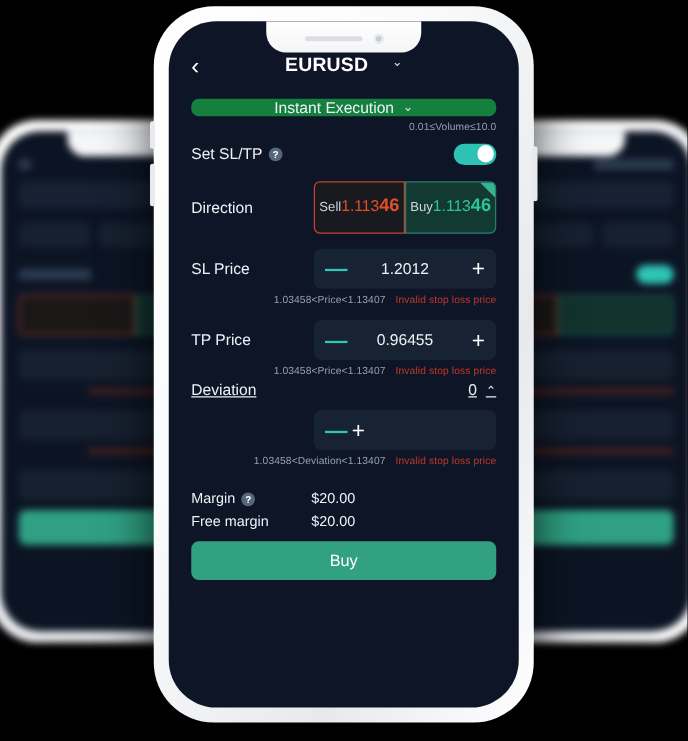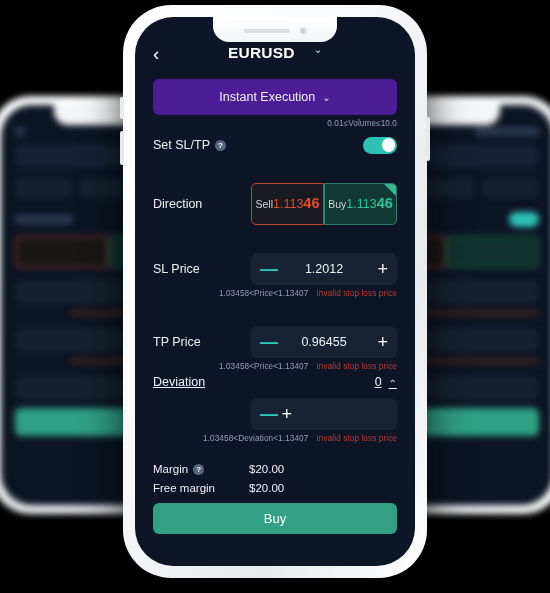--- a/index.html
+++ b/index.html
@@ -107,21 +107,21 @@
 
   .topbar { display:flex; align-items:center; height: 28px; position: relative; }
   .back { width: 22px; font-size: 19px; line-height: 1; color:#ffffff;
           cursor: pointer; font-weight: 400; }
   .sym-wrap { position:absolute; left:0; right:0; display:flex; justify-content:center;
               align-items:flex-start; gap:19px; pointer-events:none; }
   .symbol { font-size: 15.5px; font-weight: 700; letter-spacing:.2px; color:#fff; }
   .caret { font-size: 10px; color:#dfe4ec; }
 
   .exec {
-    margin-top: 12px; height: 36px; background: #4c1d95; border-radius: 6px;
+    margin-top: 12px; height: 14px; background: #15803d; border-radius: 6px;
     display:flex; align-items:center; justify-content:center; gap:7px;
     font-size: 12.5px; color:#eef2f7; cursor:pointer;
   }
 
   .vol-row { margin-top: 12px; display:flex; gap: 6px; }
   .vol-chip {
     flex:1; height: 29px; background:#16202f; border-radius:5px;
     display:flex; align-items:center; justify-content:center;
     font-size: 12.5px; color:#e7ebf2; border:1px solid transparent; cursor:pointer;
   }
@@ -136,21 +136,21 @@
     color:#fff; font-size:8px; font-weight:700; margin-left:5px; vertical-align:1px;
     cursor:pointer;
   }
   .toggle {
     margin-left:auto; width: 34px; height: 17px; border-radius: 10px;
     background: #2dc2b4; position: relative; cursor:pointer;
   }
   .toggle .knob { position:absolute; top:1.6px; right:1.6px; width:13.6px; height:13.6px;
                   border-radius:50%; background:#fff; }
 
-  .frow { display:flex; align-items:center; margin-top: 28px; }
+  .frow { display:flex; align-items:center; margin-top: 12px; }
   .frow .flabel { font-size: 12.5px; color:#eef2f7; width: 95px; flex: none; }
 
   .dir-group { margin-left:auto; display:flex; width: 146px; height: 42px; }
   .dir-btn { flex:1; display:flex; flex-direction:row; align-items:center;
              justify-content:center; cursor:pointer; position:relative; }
   .dir-sell { background:#181a1f; border:1.3px solid #c0452a;
               border-radius: 5px 0 0 5px; }
   .dir-buy  { background:#123a33; border:1.3px solid #2a7f6c;
               border-radius: 0 5px 5px 0; overflow:hidden; }
   .dir-buy .corner {

